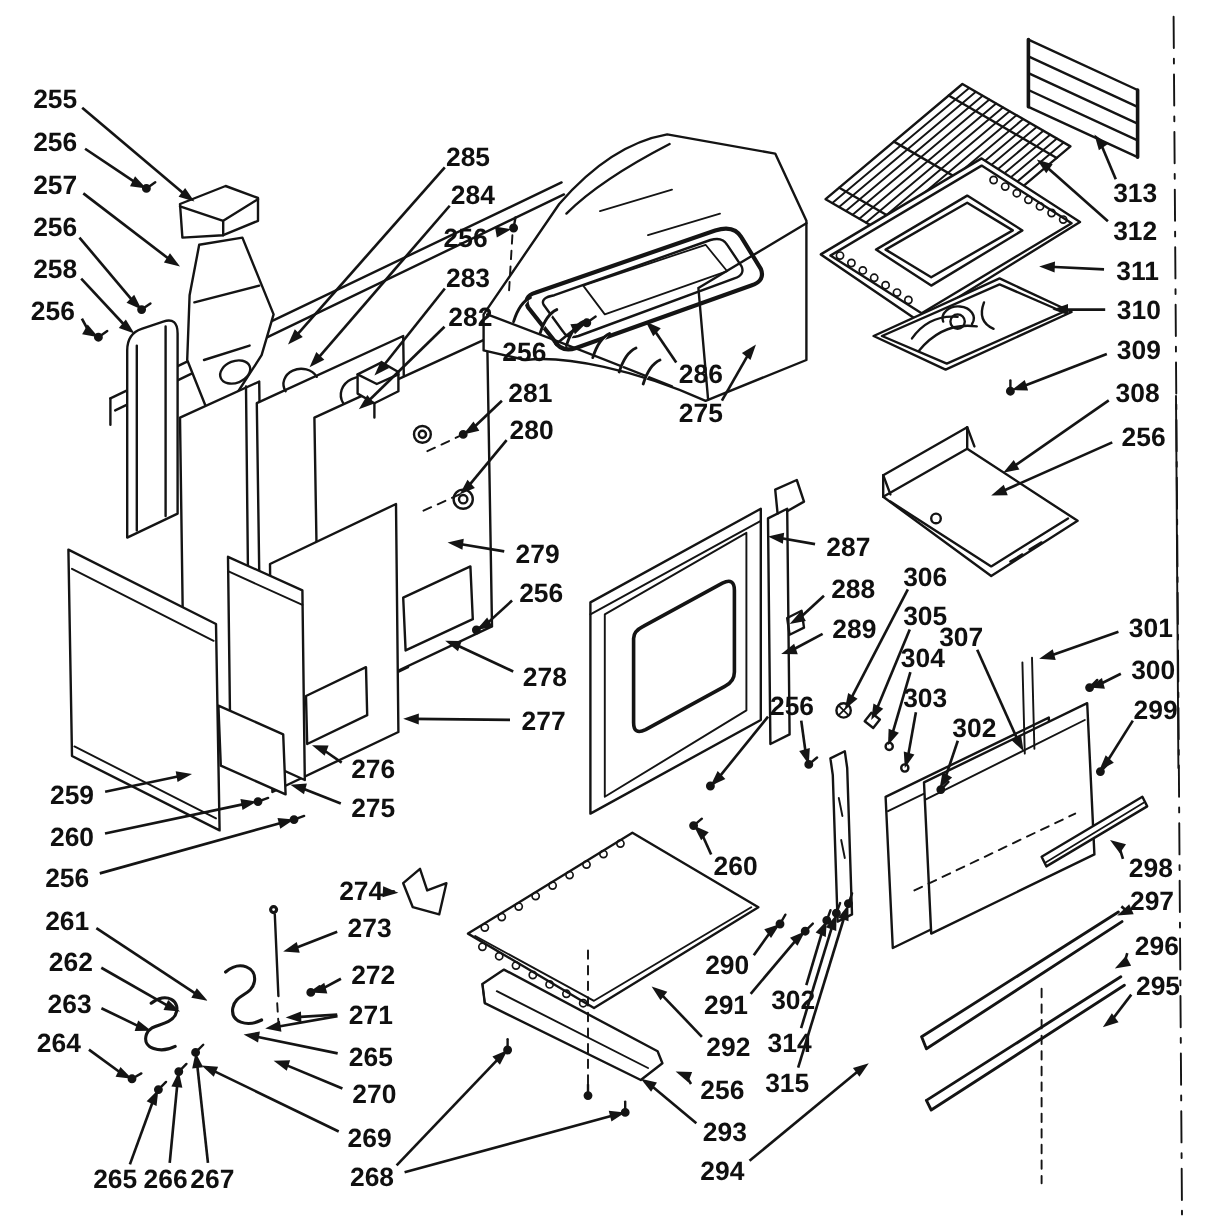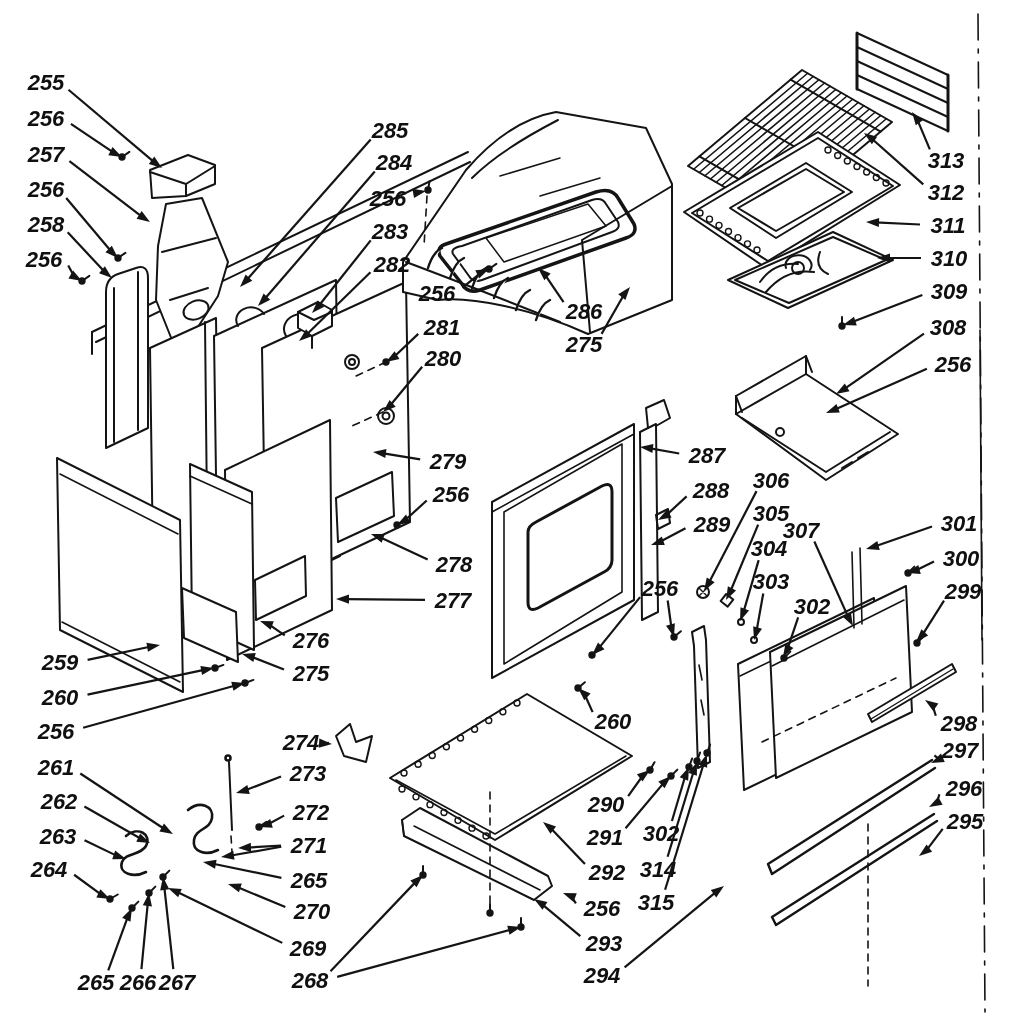--- a/index.html
+++ b/index.html
@@ -1,16 +1,16 @@
 <!DOCTYPE html>
 <html><head>
 <meta charset="utf-8">
 <style>
   html,body{margin:0;padding:0;background:#fff;width:1024px;height:1024px;overflow:hidden;}
-  .stage{width:1024px;height:1024px;position:relative;background:#fff;font-style:italic;}
+  .stage{width:1024px;height:1024px;position:relative;background:#fff;}
   svg{display:block;}
   text.callout{font-family:"Liberation Sans","DejaVu Sans",sans-serif;font-weight:bold;fill:#101010;}
 </style>
 </head>
 <body>
 
 <div class="stage">
 <svg id="diagram" width="1024" height="1024" viewBox="0 0 1024 1024" xmlns="http://www.w3.org/2000/svg">
 
   <g id="parts" stroke="#141414" fill="none" stroke-width="2" stroke-linejoin="round" stroke-linecap="round">

